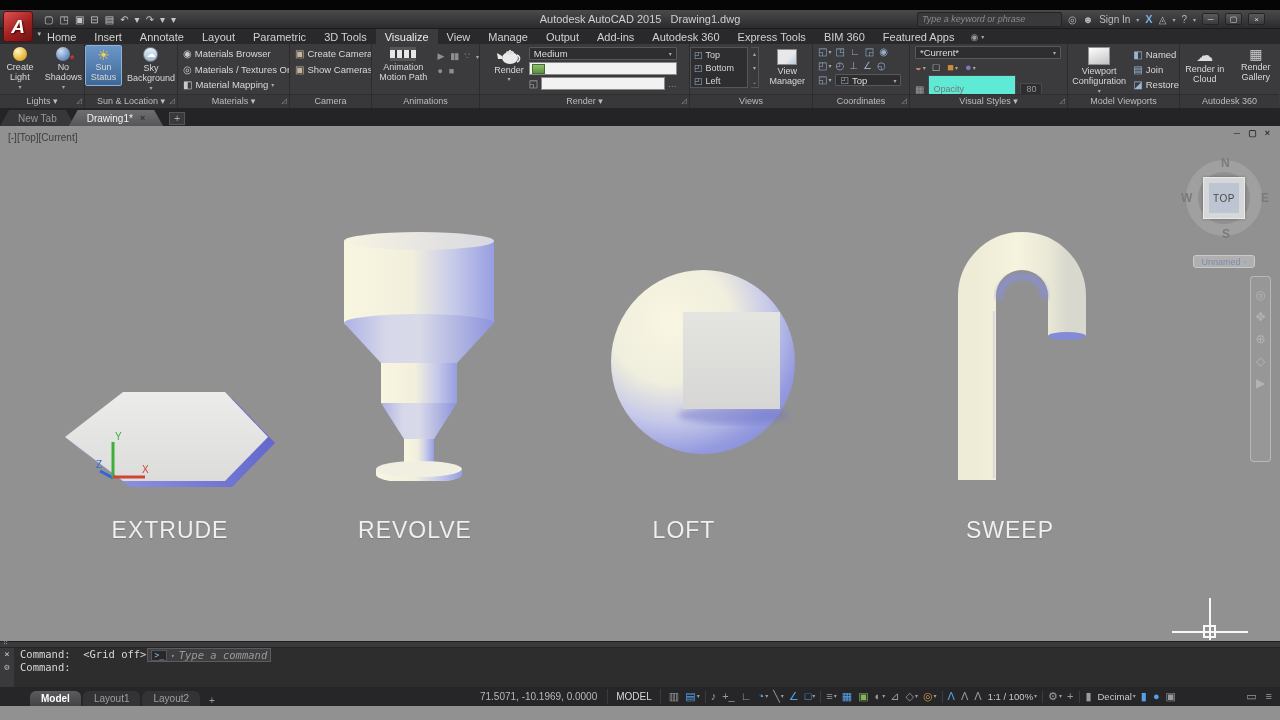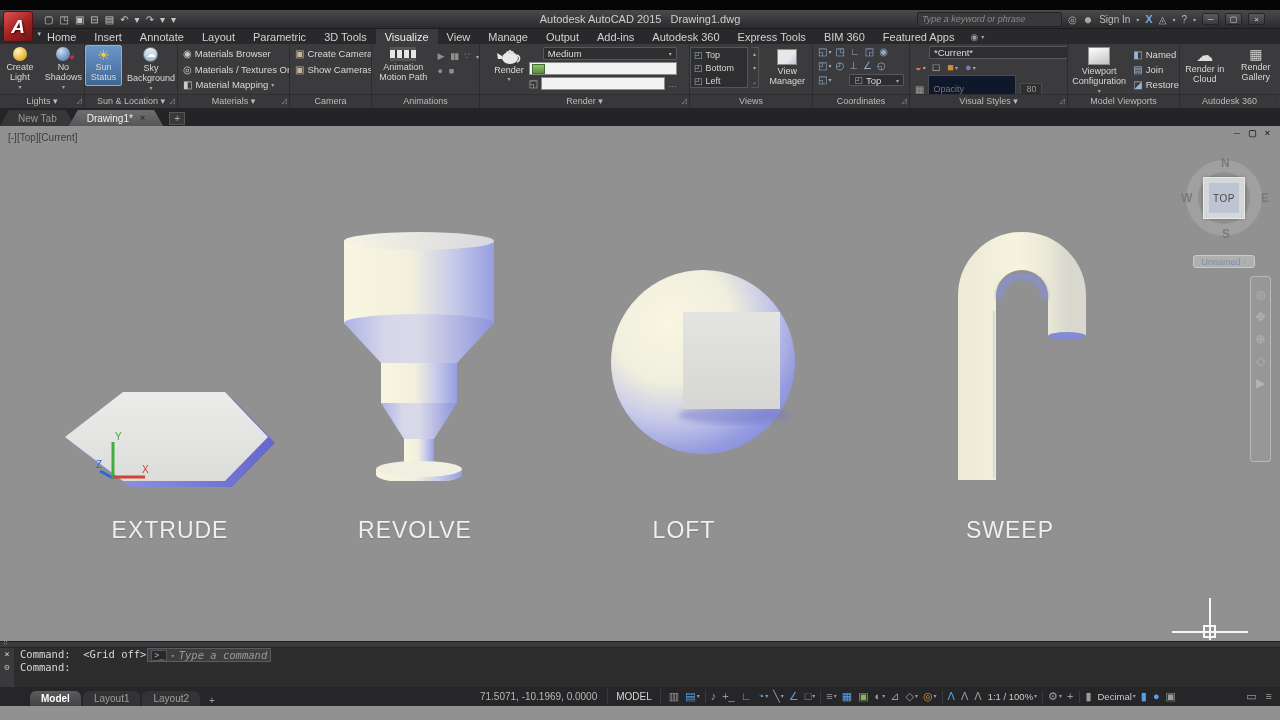--- a/index.html
+++ b/index.html
@@ -56,42 +56,42 @@
   .ic-sky{width:15px;height:15px;border-radius:50%;background:linear-gradient(#e8f0f6,#9fb9cf);border:1px solid #6e7e8c;
     display:flex;align-items:center;justify-content:center;font-size:9px;color:#fff;box-sizing:border-box;margin-bottom:1px;}
   .mat-ic{color:#c9c9c9;font-size:10px;}
   .cam-ic{color:#c4b49a;font-size:10px;}
   .ic-film{width:26px;height:14px;margin-bottom:1px;border-top:3px solid #555;border-bottom:3px solid #555;box-sizing:border-box;
     background:repeating-linear-gradient(90deg,#e6e6e6 0 5px,#333 5px 7px);}
   .anim-ctrls{display:flex;flex-direction:column;gap:5px;padding-top:6px;}
   .anim-row{display:flex;gap:6px;align-items:center;color:#8f8f8f;font-size:9px;}
   .render-stack{display:flex;flex-direction:column;gap:2px;width:148px;padding-top:2px;}
   .dselect{background:#2e2e30;border:1px solid #58585a;height:13px;display:flex;align-items:center;
-    font-size:9.5px;color:#dcdcdc;padding:0 4px;gap:3px;border-radius:1px;box-sizing:border-box;margin-left:14px;}
+    font-size:9.5px;color:#dcdcdc;padding:0 4px;gap:3px;border-radius:1px;box-sizing:border-box;}
   .dselect .dd{margin-left:auto;}
   .render-winbox{background:#f2f2f2;border:1px solid #8a8a8a;height:13px;display:flex;align-items:center;padding:0 2px;box-sizing:border-box;}
   .ic-renderwin{width:11px;height:8px;background:linear-gradient(#8fbf6f,#5f8f3f);border:1px solid #3f6f2f;}
   .render-outrow{display:flex;align-items:center;gap:3px;}
   .ic-out{color:#b0b0b0;font-size:10px;}
   .render-outbox{flex:1;height:11px;background:#f2f2f2;border:1px solid #8a8a8a;}
   .more{color:#9a9a9a;font-size:9px;}
   .vlist{width:70px;background:#2e2e30;border:1px solid #555;font-size:9px;color:#d6d6d6;}
   .vrow{display:flex;align-items:center;gap:3px;height:13px;padding:0 3px;}
   .vic{color:#9ab0c8;font-size:9px;}
   .vscroll{display:flex;flex-direction:column;width:11px;height:41px;background:#39393b;border:1px solid #555;border-left:none;
     color:#a8a8a8;font-size:6px;align-items:center;justify-content:space-between;padding:2px 0;box-sizing:border-box;}
   .ic-vm{width:18px;height:14px;background:linear-gradient(135deg,#e8e8e8 60%,#b8c8dc);border:1px solid #8a8a8a;margin-bottom:1px;}
   .crow{display:flex;align-items:center;gap:4px;}
   .cic{display:flex;align-items:center;color:#93abc8;font-size:10px;gap:1px;line-height:12px;}
   .csel{width:66px;height:12px;}
   .vssel{width:146px;}
   .vsic{font-size:11px;display:flex;align-items:center;gap:1px;}
   .vs-red{color:#c87a5a;}.vs-gray{color:#cfcfcf;}.vs-orange{color:#d08a3c;}.vs-purple{color:#8a6ec0;}
   .gray2{color:#9a9a9a;font-size:10px;}
-  .opacity-box{width:88px;height:28px;background:#0f172a;border:1px solid #4a4a4c;color:#77777a;font-size:9px;
+  .opacity-box{width:88px;height:28px;background:#5eead4;border:1px solid #4a4a4c;color:#77777a;font-size:9px;
     display:flex;align-items:center;padding:0 4px;box-sizing:border-box;}
   .opacity-val{width:22px;height:12px;background:#2e2e30;border:1px solid #4a4a4c;color:#9a9a9a;font-size:9px;
     display:flex;align-items:center;justify-content:center;box-sizing:border-box;}
   .ic-vpc{width:20px;height:16px;background:linear-gradient(160deg,#fefefe,#c2c2c2);border:1px solid #909092;margin-bottom:1px;}
   .mv-col{display:flex;flex-direction:column;padding-top:2px;}
   .mvic{color:#9ab4d4;font-size:10px;}
   .ic-cloud{font-size:17px;color:#dcdcdc;line-height:17px;}
   .ic-gal{font-size:14px;color:#cfcfcf;line-height:15px;}
 
   

